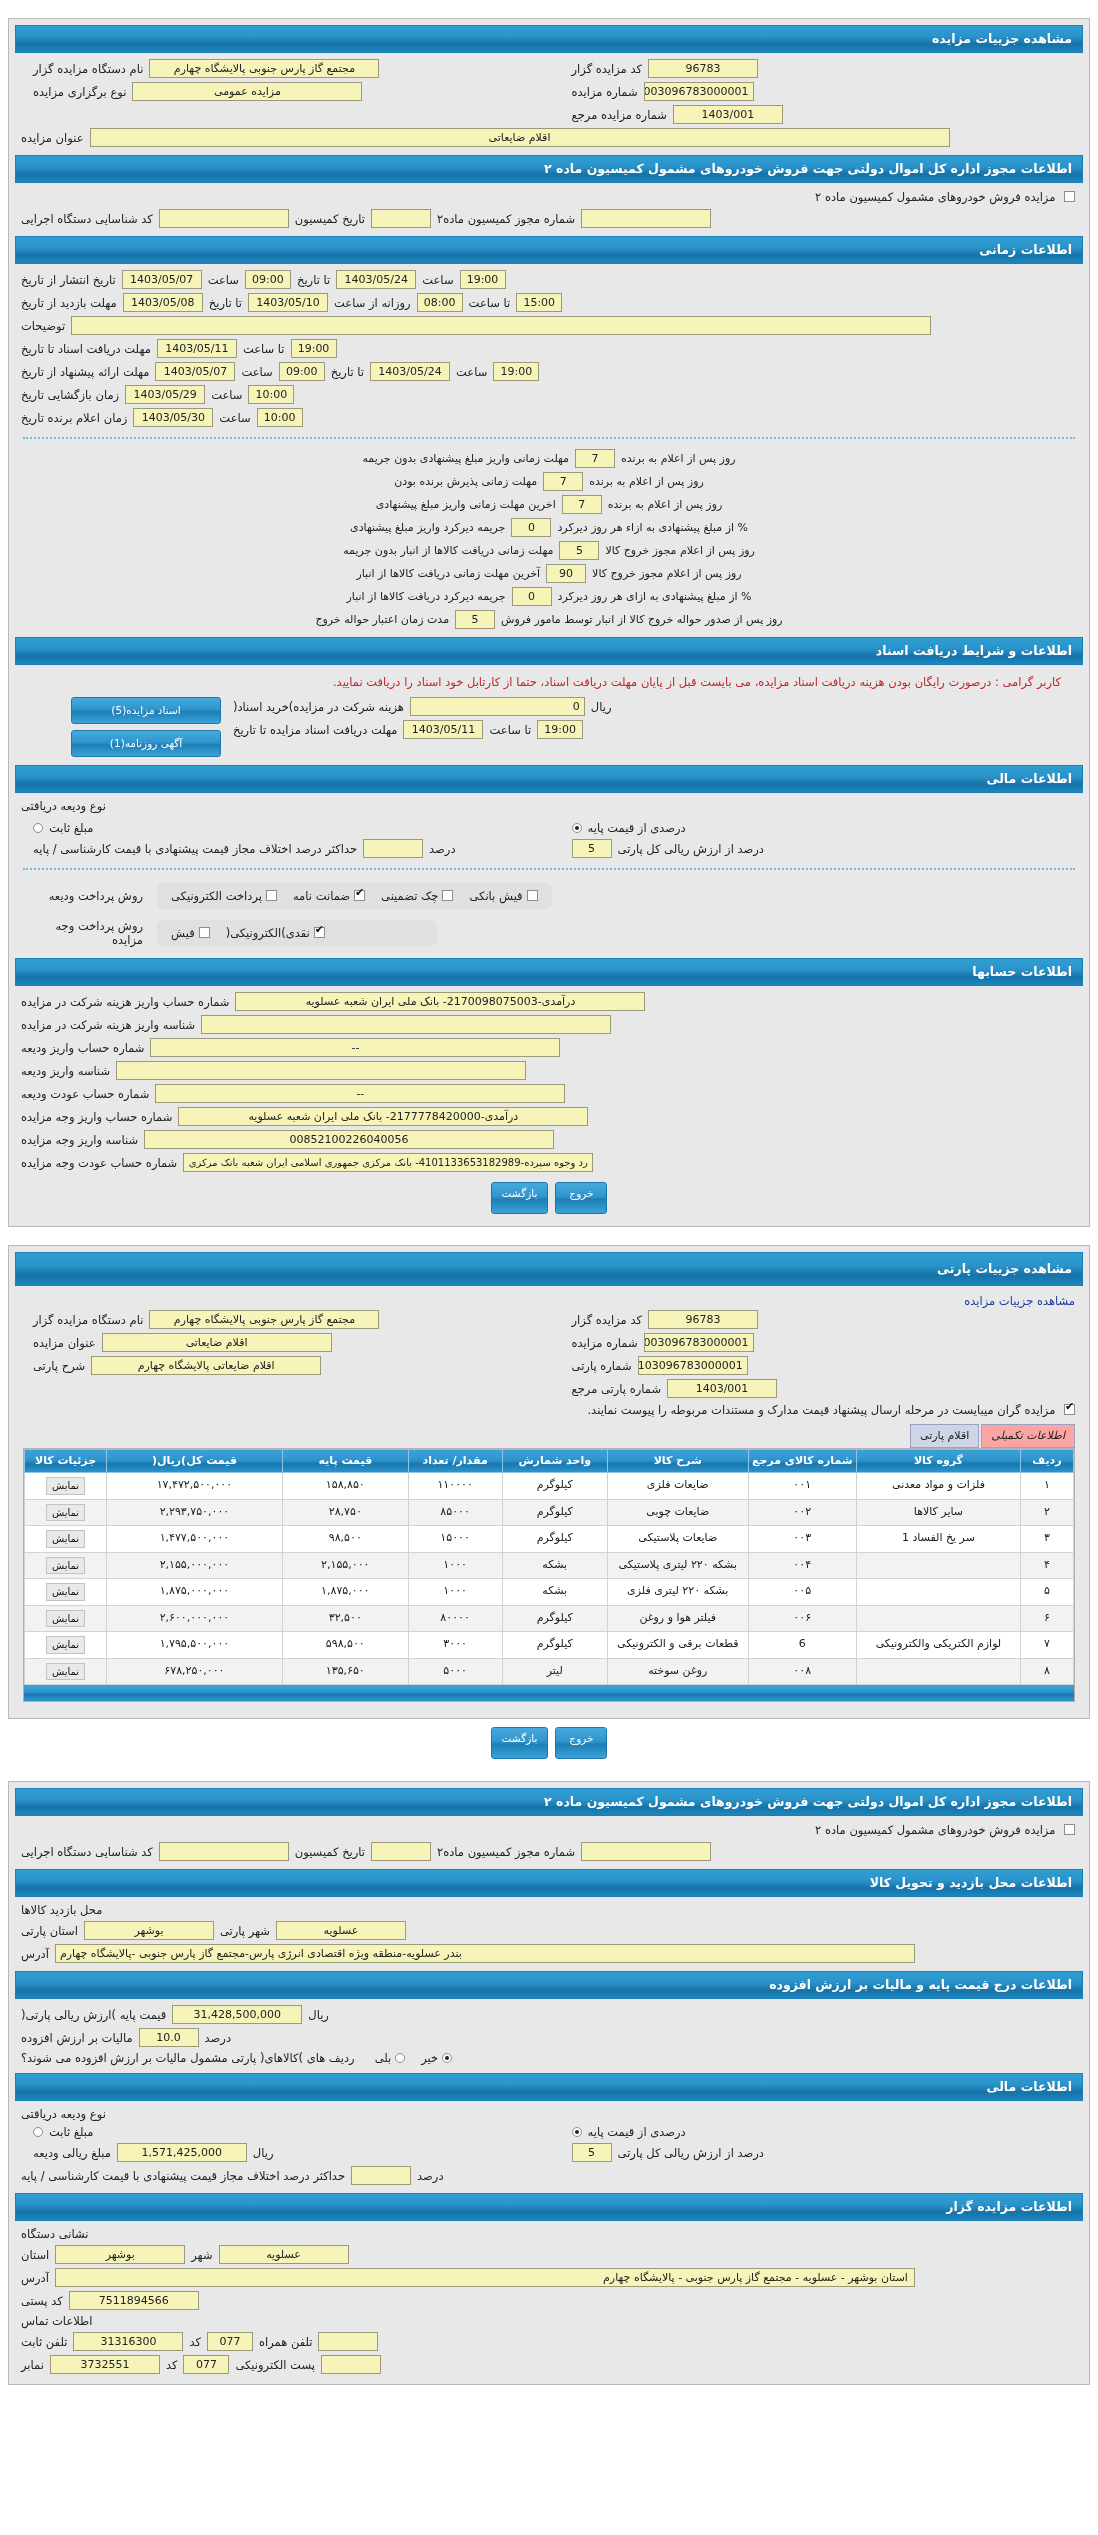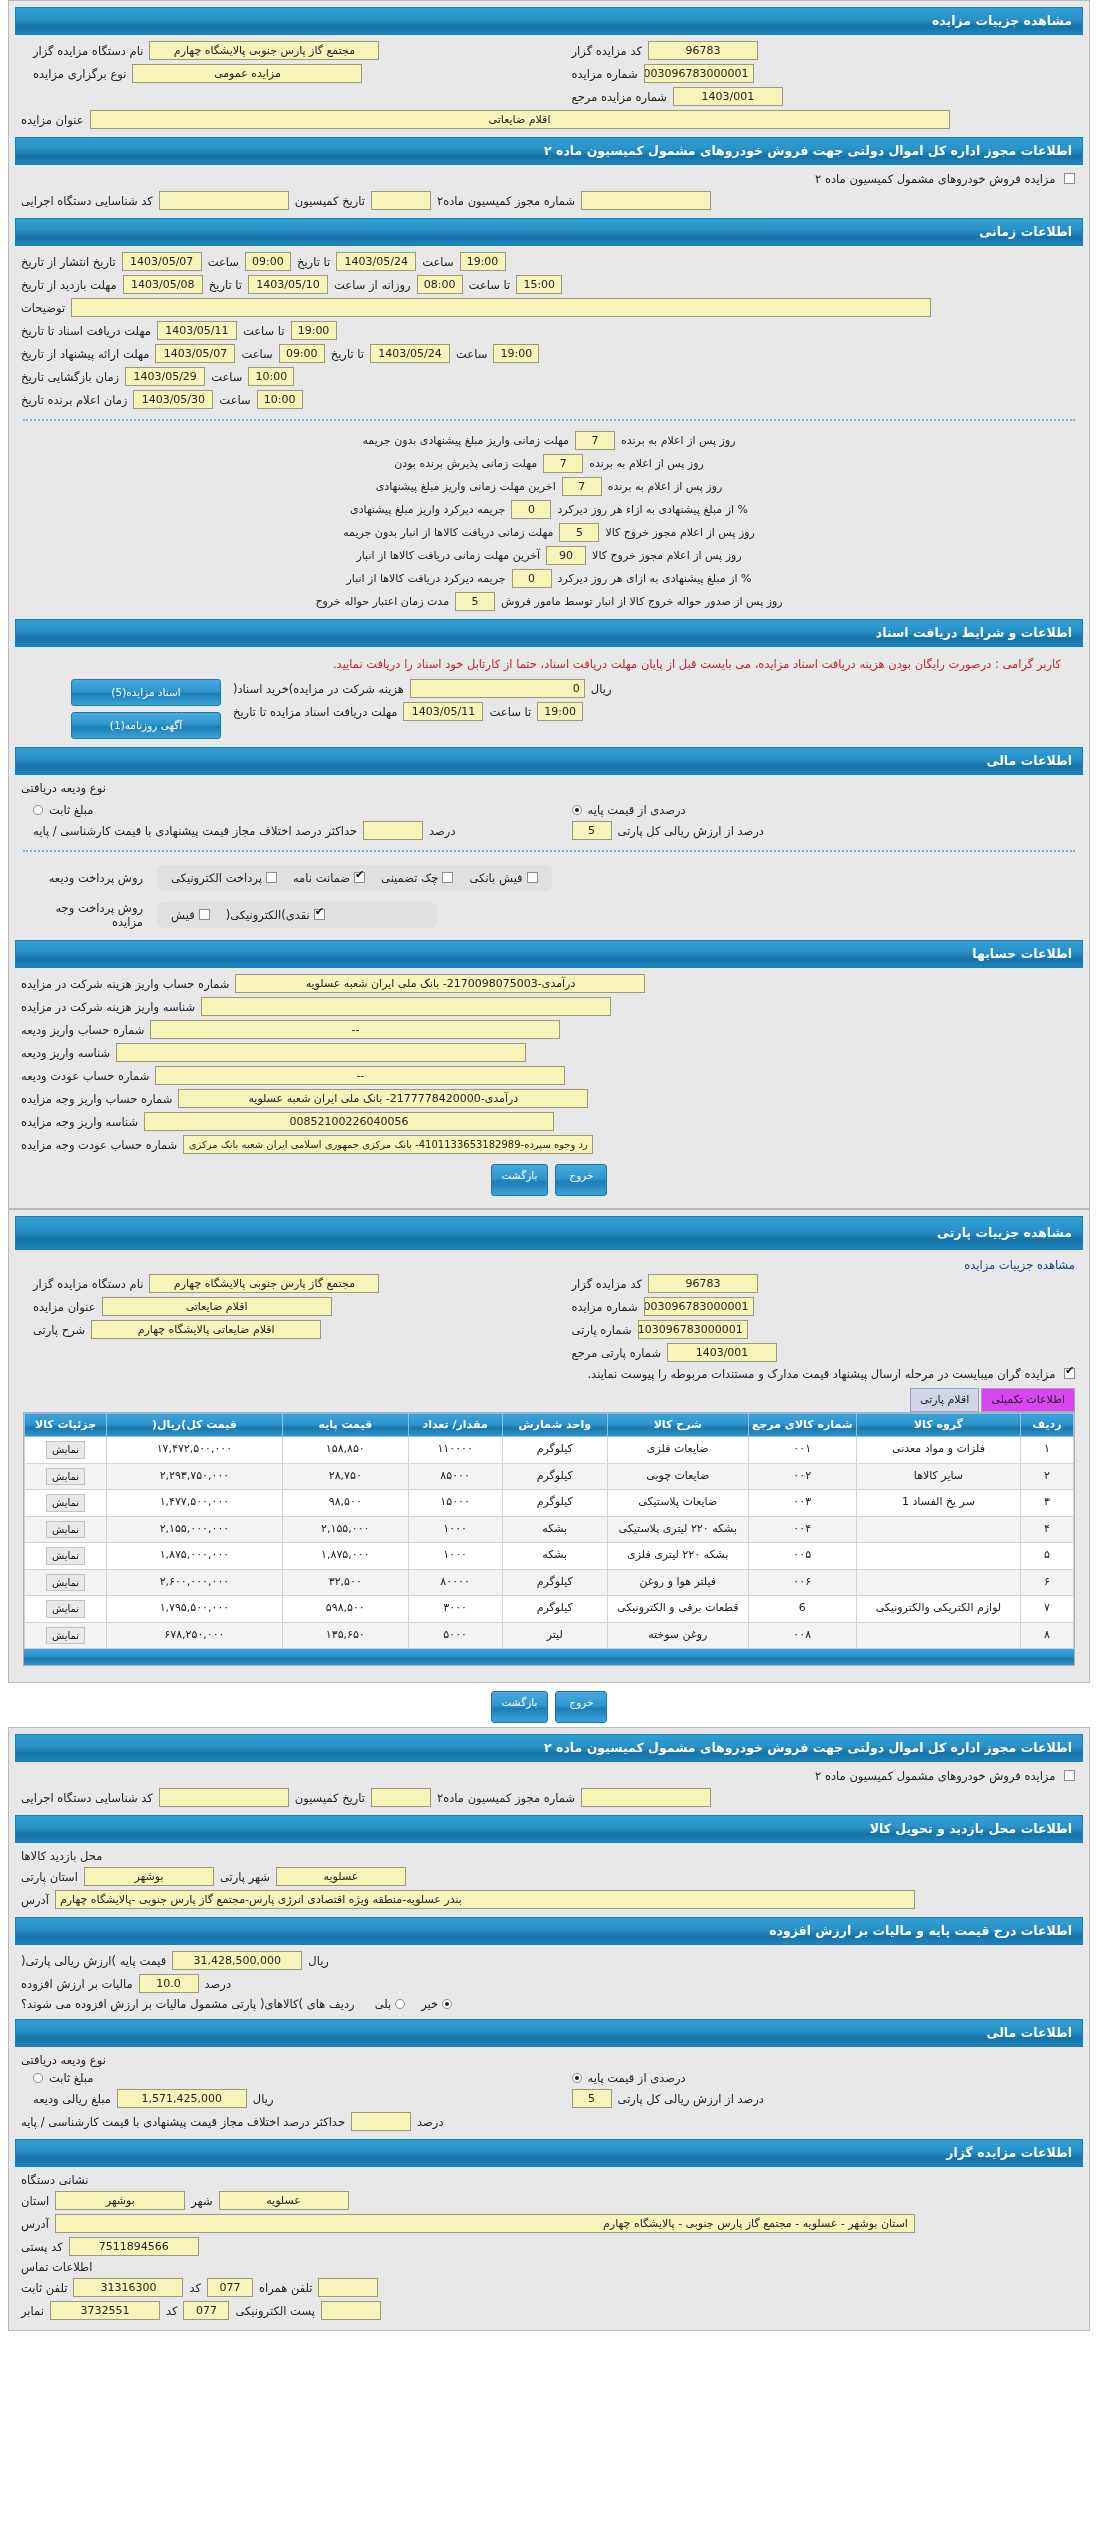--- a/index.html
+++ b/index.html
@@ -9,21 +9,21 @@
     font-family: "DejaVu Sans", "Liberation Sans", sans-serif;
   }
   body { width: 1098px; }
 
   .page { width: 1098px; background:#ffffff; }
 
   
   .panel {
     background: #e8e8e8;
     border: 1px solid #b9b9b9;
-    margin: 0 8px 0 8px;
+    margin: 18px 8px 0 8px;
     padding: 0 0 8px 0;
   }
 
   
   .sec-head {
     background: linear-gradient(to bottom, #2f9fd4 0%, #2b93c9 40%, #1673a8 70%, #1e86be 100%);
     color: #ffffff;
     font-size: 12.5px;
     font-weight: bold;
     padding: 5px 10px 6px 10px;
@@ -172,22 +172,23 @@
   }
   .tab {
     font-size: 11px;
     padding: 4px 9px 5px 9px;
     border: 1px solid #9aa2c4;
     background: #cfd4e8;
     color: #222;
     cursor: pointer;
   }
   .tab.active {
-    background: #d946ef;
+    background: #fca5a5;
     font-weight: normal;
+    font-style: italic;
   }
 
   
   .tblwrap {
     margin: 0 14px 8px 14px;
     border: 1px solid #b0b0b0;
     background:#fff;
   }
   table.items {
     border-collapse: collapse;

